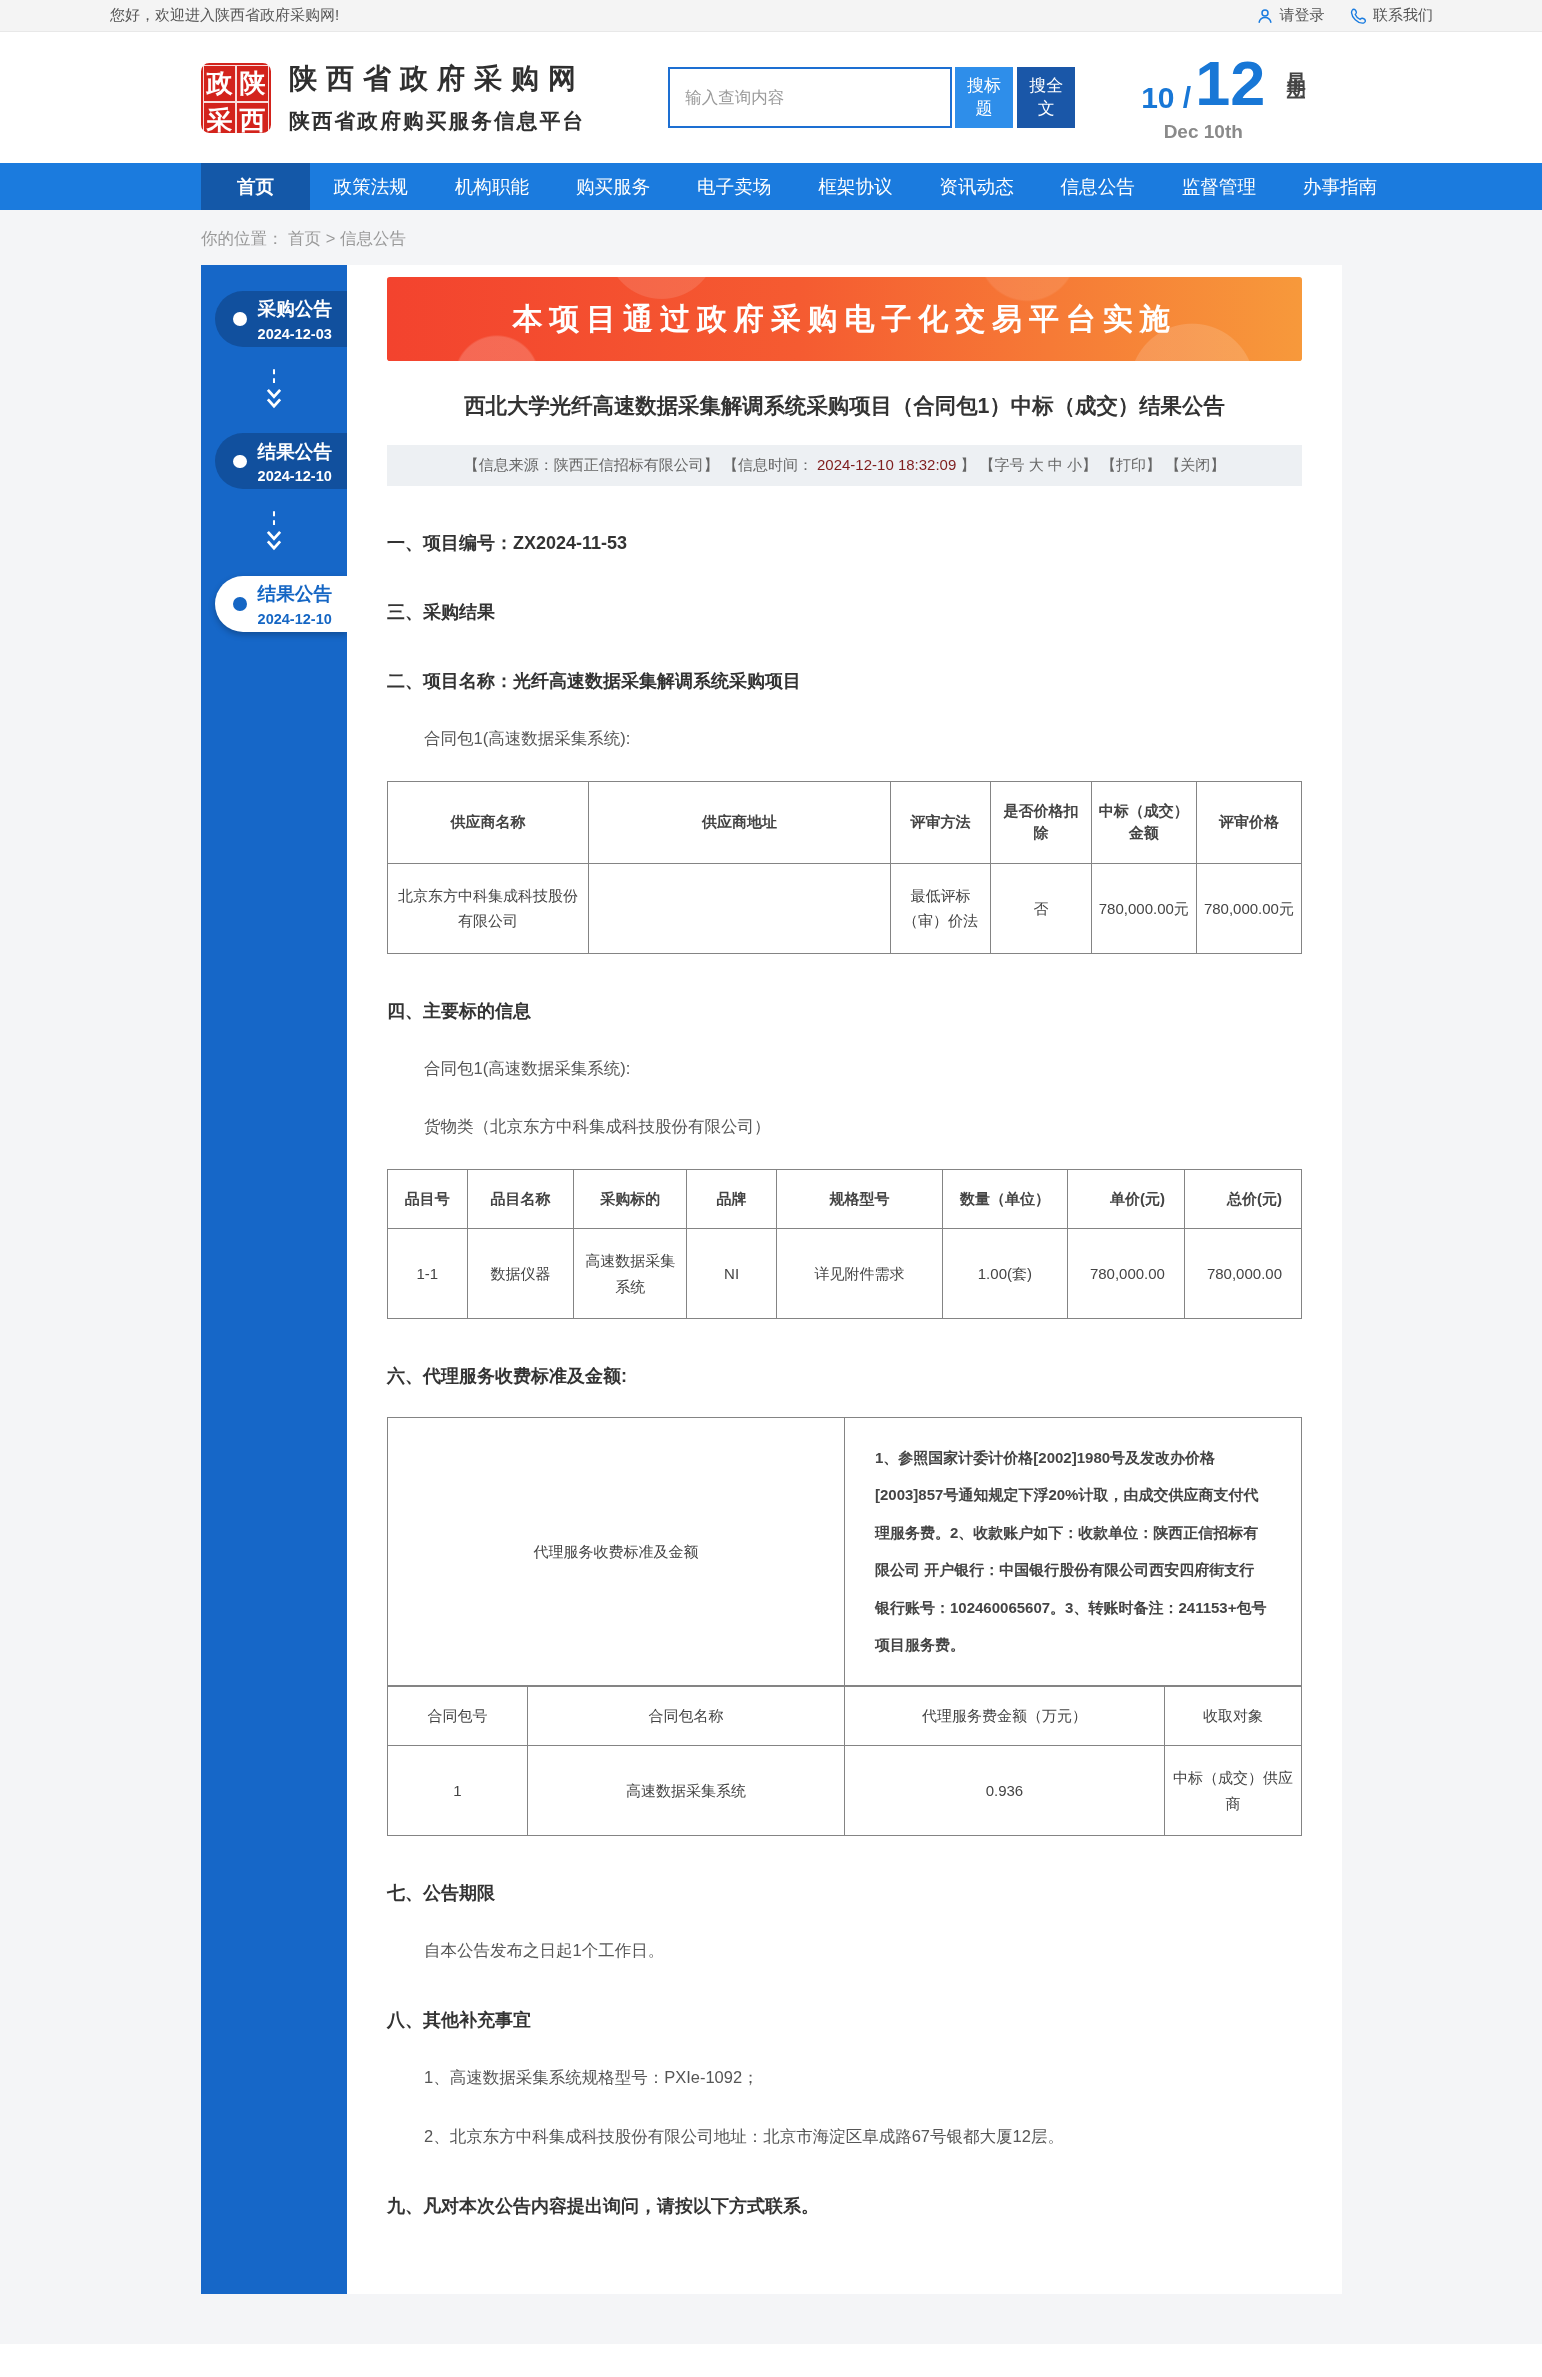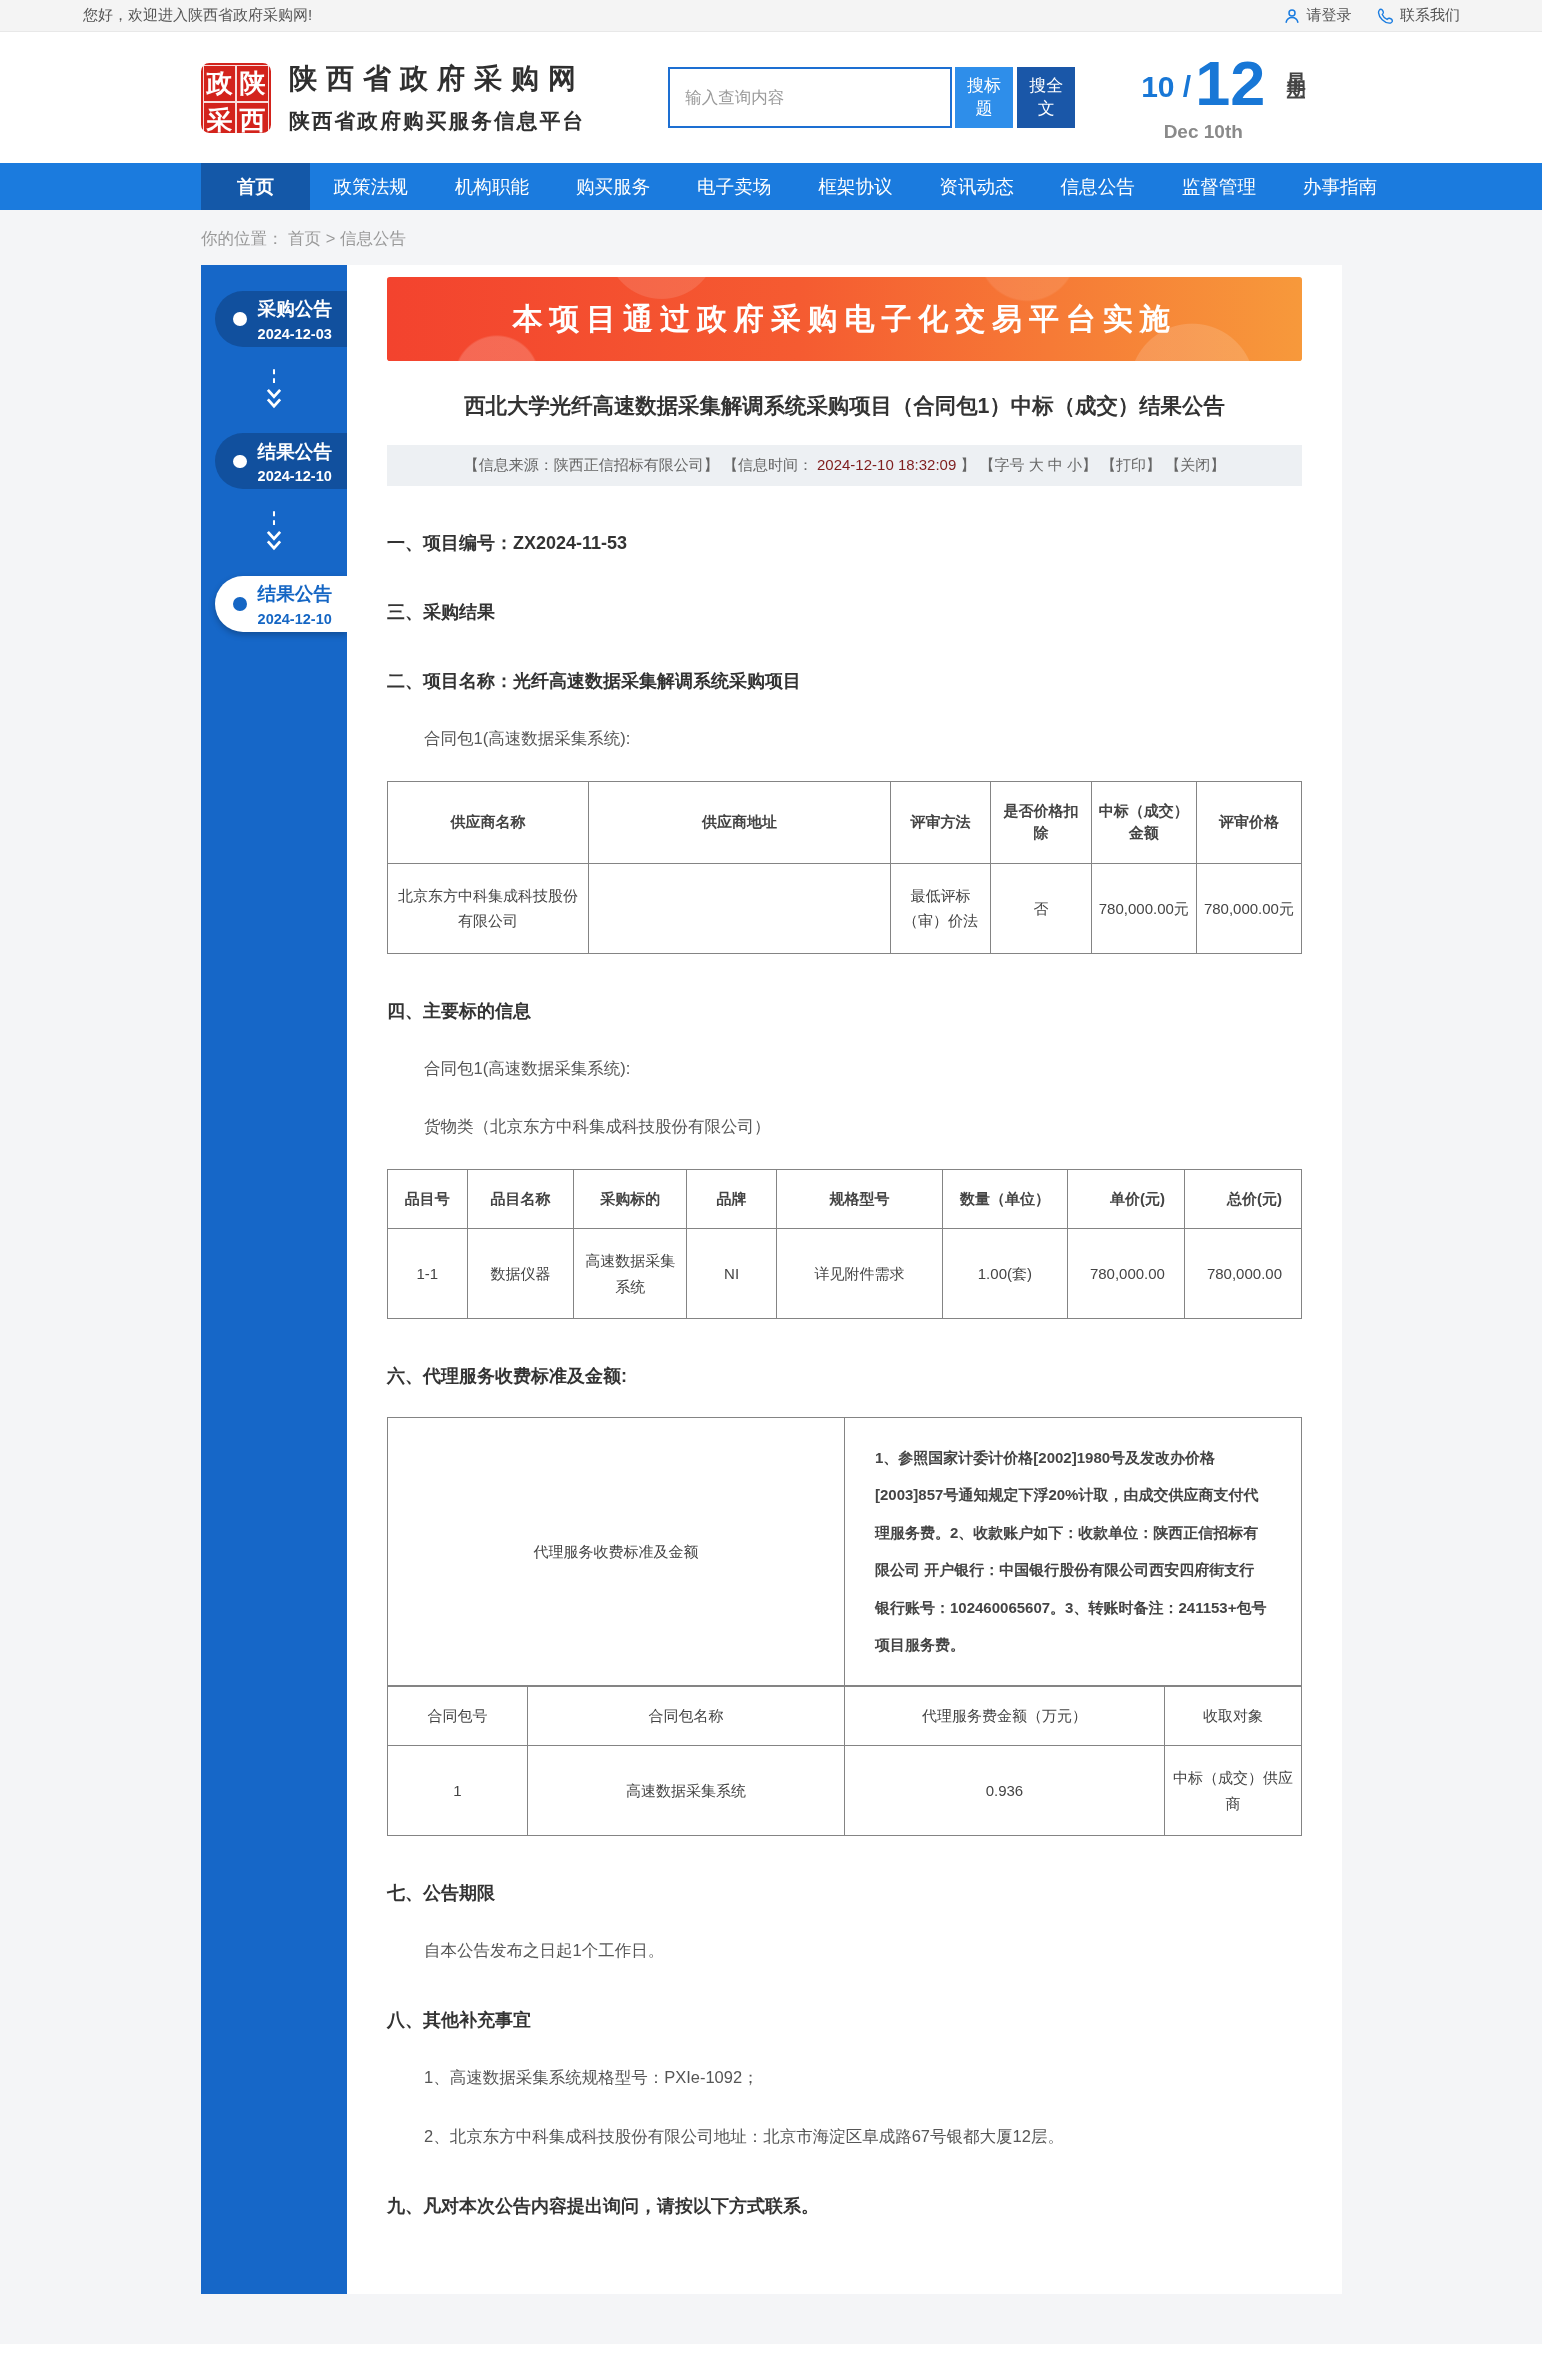--- a/index.html
+++ b/index.html
@@ -4,21 +4,21 @@
 <style>
   * { margin:0; padding:0; box-sizing:border-box; }
   body {
     width:1543px;
     font-family:"Liberation Sans","DejaVu Sans",sans-serif;
     background:#ffffff;
     color:#333;
   }
   
   .topbar{height:32px;background:#f4f4f4;border-bottom:0.7px solid #e8e8e8;
-    display:flex;align-items:center;padding:0 83px;font-size:15px;color:#555;}
+    display:flex;align-items:center;padding:0 110px;font-size:15px;color:#555;}
   .topbar .right{margin-left:auto;display:flex;align-items:center;gap:25px;}
   .toplink{display:flex;align-items:center;gap:5.5px;color:#555;cursor:pointer;}
   .toplink svg{display:block;}
   
   .header{height:131px;background:#fff;display:flex;align-items:center;padding:0 201px;}
   .logo-seal{width:70px;height:70px;background:#d3231c;border-radius:8.3px;
     display:grid;grid-template-columns:1fr 1fr;grid-template-rows:1fr 1fr;
     border:2.8px solid #d3231c;outline:none;}
   .logo-seal span{display:flex;align-items:center;justify-content:center;
     color:#fff;font-size:26px;font-weight:bold;border:1.4px solid rgba(255,255,255,.85);}
@@ -28,21 +28,21 @@
   .searchbox{margin-left:83px;display:flex;align-items:stretch;height:61px;}
   .searchbox input{width:284px;border:2.1px solid #1d6fd2;font-size:16.5px;padding:0 15px;
     color:#333;outline:none;}
   .searchbox input::placeholder{color:#9a9a9a;}
   .btn-title{width:58px;background:#2e8eea;color:#fff;font-size:17px;border:none;
     margin-left:2.8px;cursor:pointer;line-height:1.3;padding:0 9.6px;}
   .btn-full{width:58px;background:#1a57a8;color:#fff;font-size:17px;border:none;
     margin-left:4.1px;cursor:pointer;line-height:1.3;padding:0 9.6px;}
   .dateblock{margin-left:66px;display:flex;align-items:flex-start;}
   .date-left{text-align:center;}
-  .date-num{display:flex;align-items:flex-start;justify-content:center;}
+  .date-num{display:flex;align-items:flex-end;justify-content:center;}
   .date-month{font-size:30px;font-weight:bold;color:#1877d6;margin-top:18px;}
   .date-day{font-size:63px;font-weight:bold;color:#1877d6;line-height:1;margin-left:4.1px;}
   .date-en{font-size:19px;font-weight:bold;color:#8a8a8a;margin-top:6.9px;}
   .weekday{writing-mode:vertical-lr;font-size:19px;font-weight:bold;color:#444;
     margin-left:18px;letter-spacing:6.9px;margin-top:5.5px;}
   
   .nav{height:47px;background:#1b7bde;display:flex;align-items:stretch;
     padding:0 201px;justify-content:space-between;}
   .nav-item{display:flex;align-items:center;color:#fff;font-size:18.6px;
     padding:0 23.4px;cursor:pointer;white-space:nowrap;}

